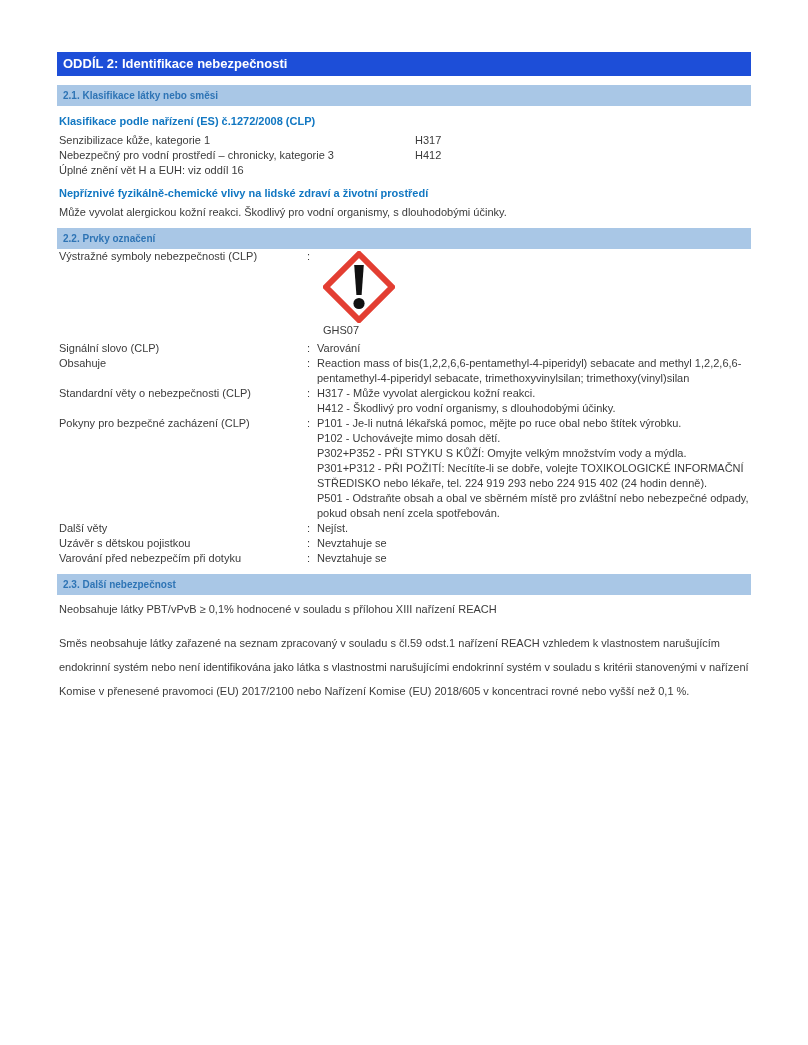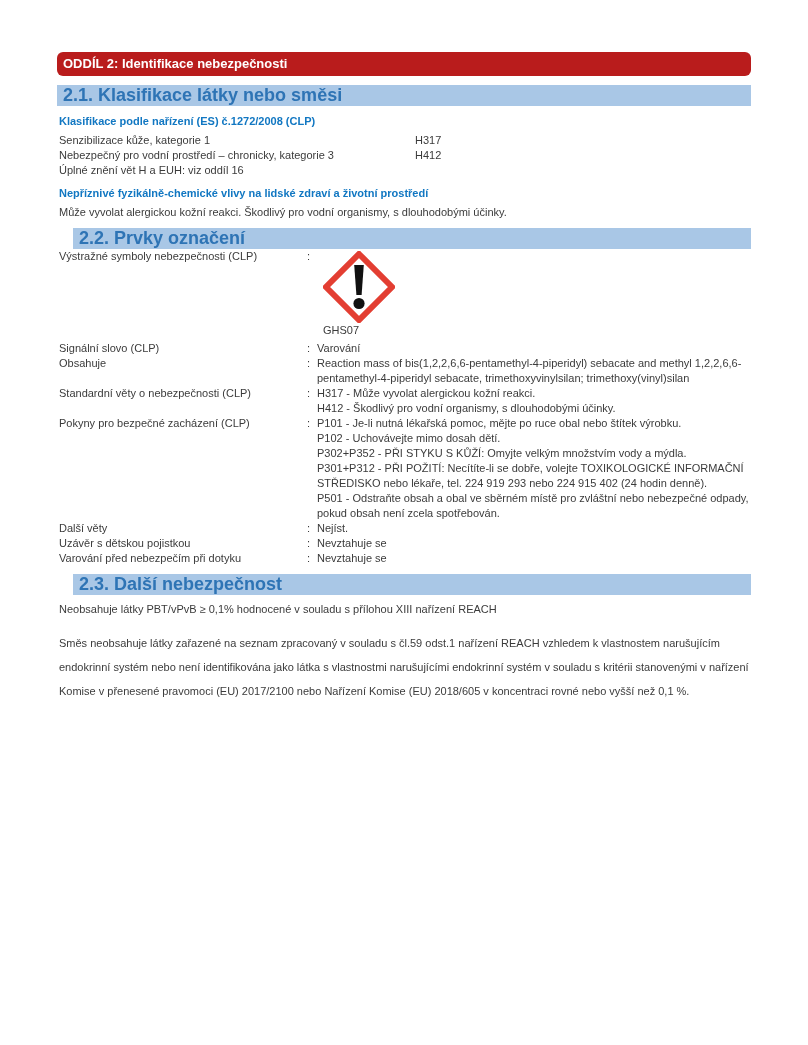--- a/index.html
+++ b/index.html
@@ -5,29 +5,29 @@
   html,body { margin:0; padding:0; }
   body {
     width:808px; height:1045px; background:#ffffff;
     font-family:"Liberation Sans", sans-serif;
     font-size:11px; color:#3b3b3b;
     -webkit-font-smoothing:antialiased;
   }
   .page { padding:52px 57px 0 57px; box-sizing:border-box; }
 
   .bar-dark {
-    background:#b91c1c; color:#ffffff; font-weight:bold; font-size:13px;
-    height:24px; line-height:24px; padding-left:6px;border-radius:6px;
+    background:#1d4ed8; color:#ffffff; font-weight:bold; font-size:13px;
+    height:24px; line-height:24px; padding-left:6px;
   }
   .bar-light {
-    background:#a9c7e6; color:#2e74b5; font-weight:bold; font-size:18px;
+    background:#a9c7e6; color:#2e74b5; font-weight:bold; font-size:10px;
     height:21px; line-height:21px; padding-left:6px;
   }
   .mt9  { margin-top:9px; }
-  .mt8  { margin-top:8px;margin-left:16px; }
+  .mt8  { margin-top:8px; }
 
   .heading-blue {
     color:#1177c2; font-weight:bold; margin:8px 0 5px 2px; line-height:14px;
   }
 
   .class-row { display:flex; line-height:15px; padding-left:2px; }
   .class-row .lbl { width:356px; flex:none; }
   .class-row .code { flex:1; }
   .note-line { line-height:15px; padding-left:2px; }
 

